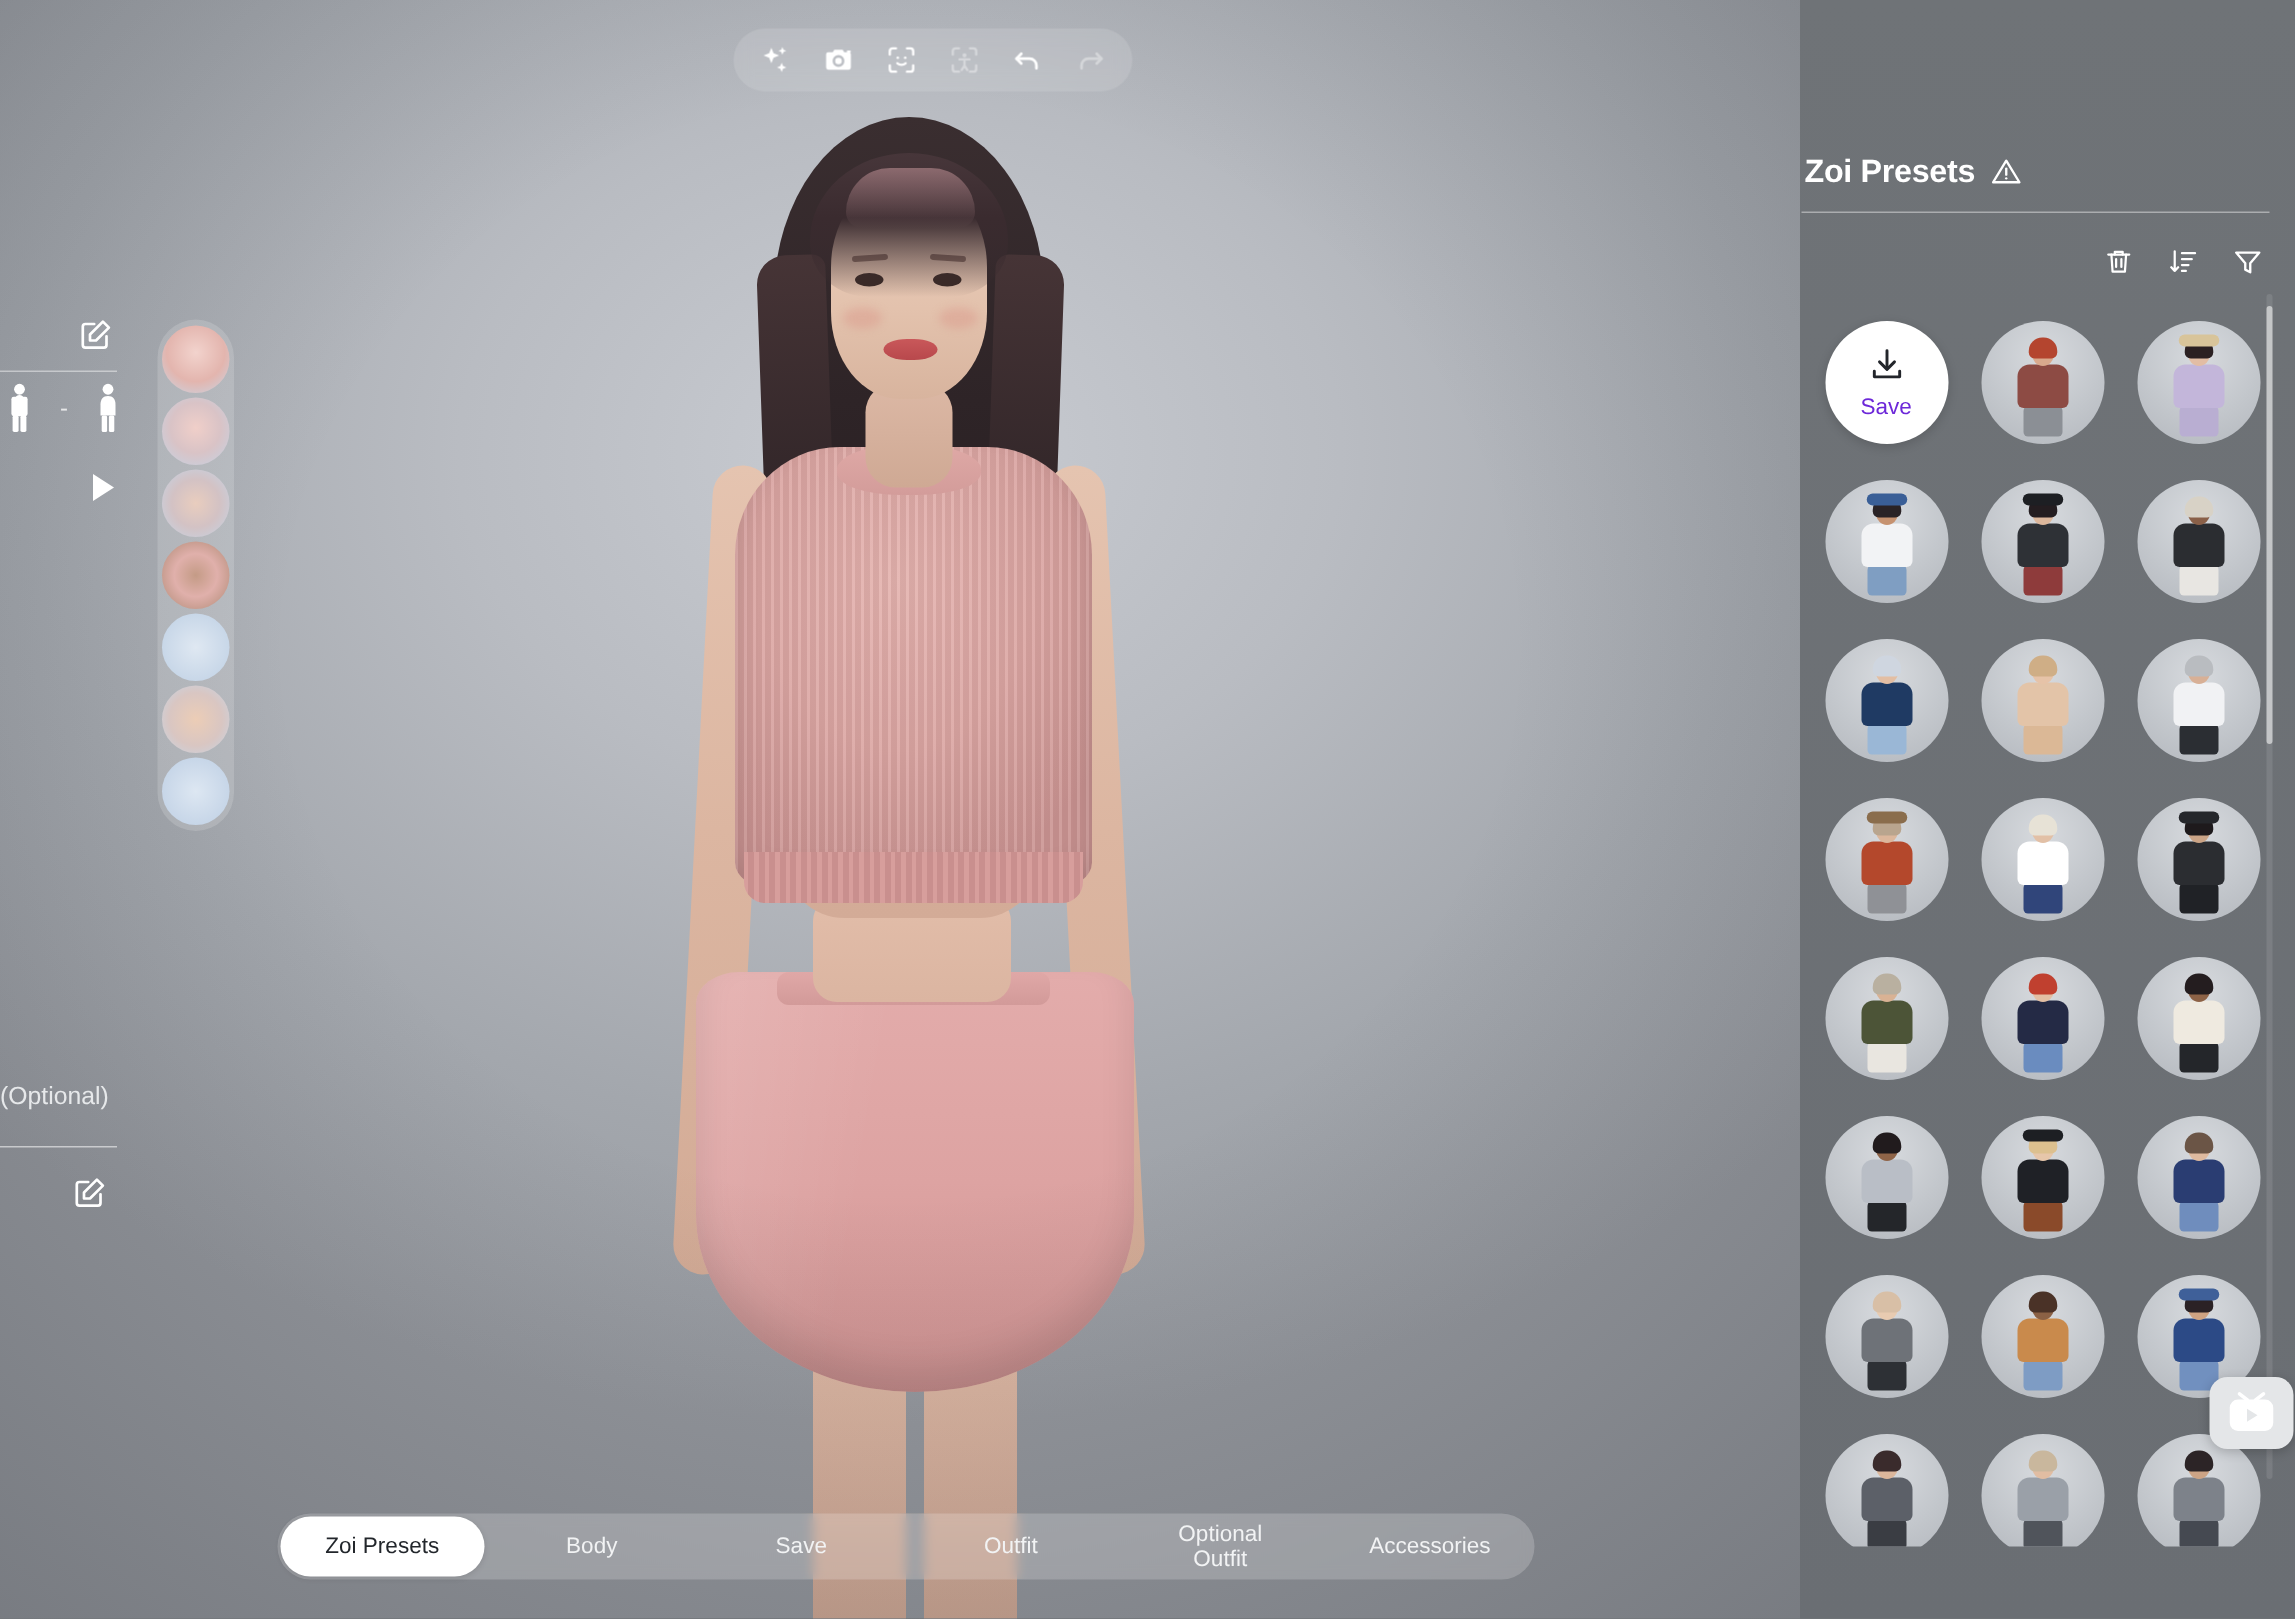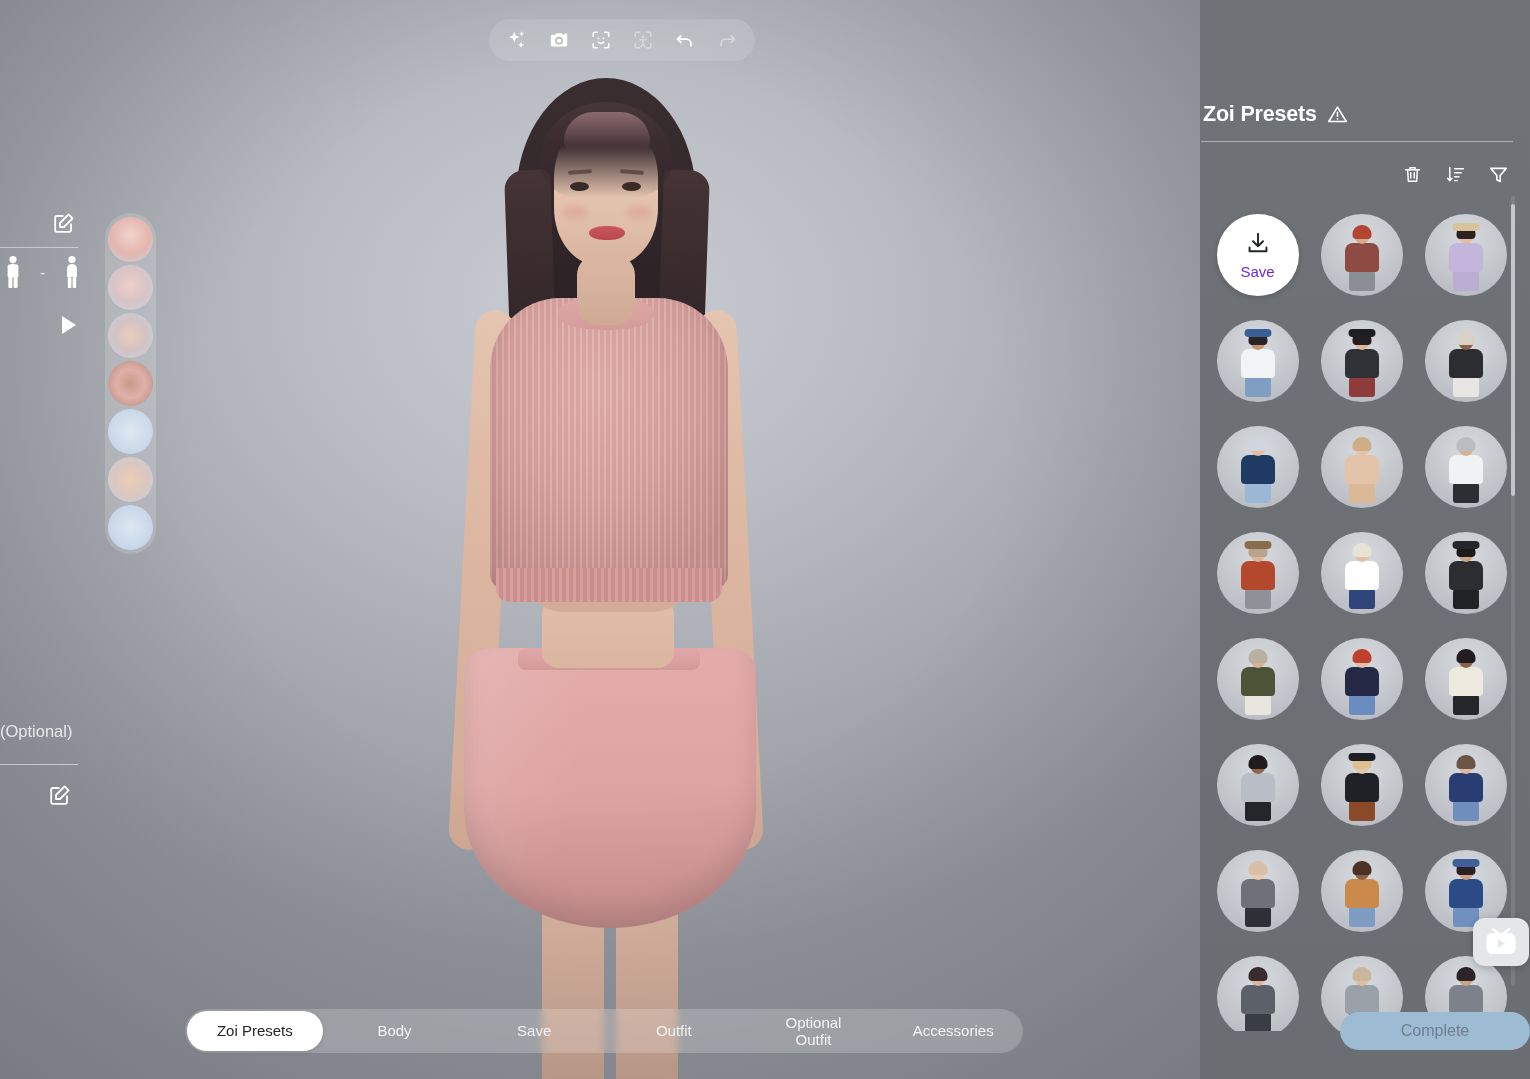--- a/index.html
+++ b/index.html
@@ -812,15 +812,14 @@
   <div class="bottom-nav">
     <button class="nav-tab active">Zoi Presets</button>
     <button class="nav-tab">Body</button>
     <button class="nav-tab">Save</button>
     <button class="nav-tab">Outfit</button>
     <button class="nav-tab">Optional
 Outfit</button>
     <button class="nav-tab">Accessories</button>
   </div>
 
-  <button class="complete-btn">Complete</button>
 
 </div>
 
 </body></html>

